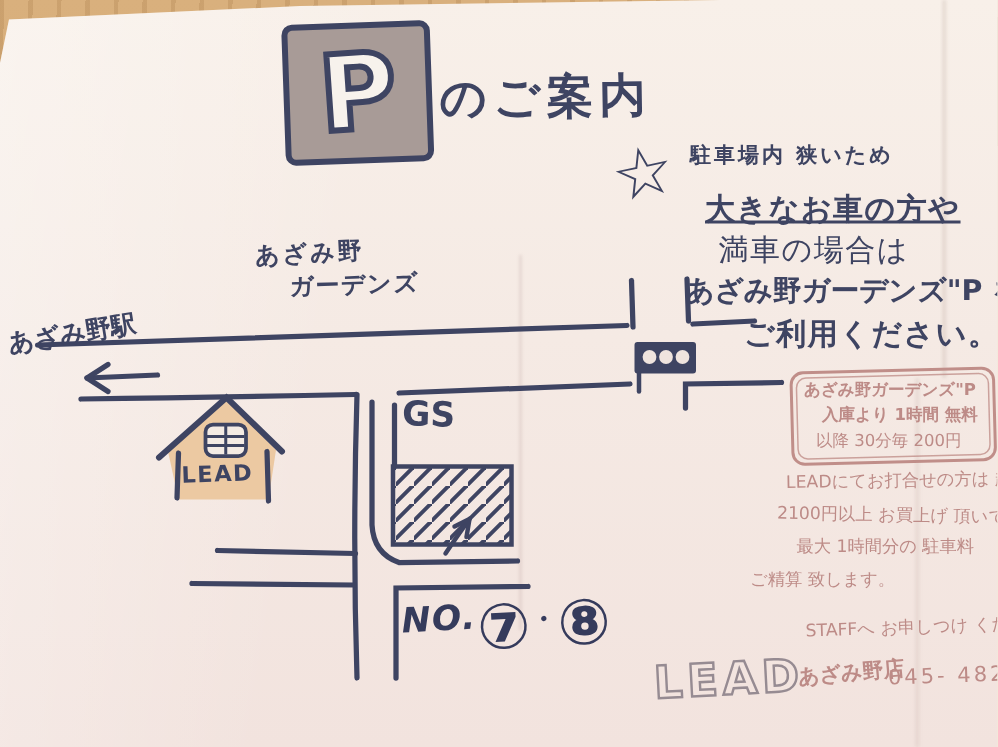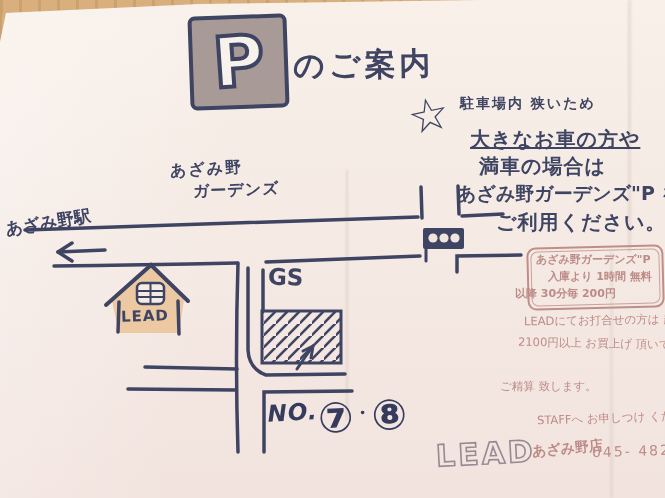--- a/index.html
+++ b/index.html
@@ -33,21 +33,21 @@
   .psign .glyph {
     font-size:70px; font-weight:bold; color:#f7f2ec;
     -webkit-text-stroke:4px #3e4462; transform:rotate(-2deg);
   }
   .title { left:293px; top:44px; font-size:31px; letter-spacing:4px; font-weight:bold; transform:rotate(-1deg); }
 
   
   .star { left:408px; top:88px; font-size:46px; transform:rotate(-12deg); }
   .n1 { left:460px; top:95px;  font-size:14px; font-weight:bold; letter-spacing:2px; }
   .n2 { left:470px; top:126px; font-size:20px; font-weight:bold; letter-spacing:1px;text-decoration:underline; }
-  .n3 { left:479px; top:153px; font-size:20px; font-weight:bold; letter-spacing:1px; }
+  .n3 { left:479px; top:153px; font-size:20px; font-weight:normal; letter-spacing:1px; }
   .n4 { left:457px; top:181px; font-size:19px; font-weight:bold; }
   .n5 { left:496px; top:209px; font-size:20px; font-weight:bold; letter-spacing:1px;text-align:center; }
 
   
   .gardens1 { left:170px; top:159px; font-size:16px; font-weight:bold; letter-spacing:2px; transform:rotate(-3deg); }
   .gardens2 { left:193px; top:180px; font-size:16px; font-weight:bold; letter-spacing:1px; transform:rotate(-2deg); }
   .station  { left:5px;  top:211px; font-size:17px; font-weight:bold; transform:rotate(-9deg); }
   .gs       { left:268px; top:264px; font-size:23px; font-weight:bold; transform:rotate(2deg); }
   .houselbl { left:121px; top:307px; font-size:15px; font-weight:bold; letter-spacing:1px; transform:rotate(-2deg); }
   .nolabel  { left:268px; top:393px; transform:rotate(-3deg); font-weight:bold; color:#353b5c; }
@@ -58,21 +58,21 @@
   
   .infobox {
     position:absolute; left:527px; top:246px; width:137px; height:63px;
     border:2px solid #c08e89; border-radius:9px; transform:rotate(-1.5deg);
   }
   .infobox::before {
     content:""; position:absolute; inset:2px; border:1px solid rgba(192,142,137,.8); border-radius:7px;
   }
   .b1 { left:536px; top:252px; font-size:11px; font-weight:bold; }
   .b2 { left:548px; top:269px; font-size:11px; font-weight:bold;text-align:right; }
-  .b3 { left:515px; top:286px; font-size:11px; font-weight:bold; }
+  .b3 { left:544px; top:286px; font-size:11px; font-weight:normal; }
 
   .p1 { left:524px; top:313px; font-size:11.5px; transform:rotate(-1deg); }
   .p2 { left:518px; top:336px; font-size:11.5px; transform:rotate(1deg); }
   .p3 { left:531px; top:357px; font-size:11.5px; }
   .p4 { left:500px; top:379px; font-size:11.5px; }
   .p5 { left:537px; top:411px; font-size:11.5px; transform:rotate(-2deg); }
 
   
   .brand {
     left:436px; top:436px; font-size:30px; font-weight:bold; letter-spacing:3px;
@@ -164,19 +164,20 @@
     <span class="no">NO.</span><span class="num">⑦</span><span class="dot">・</span><span class="num">⑧</span>
   </div>
 
   <div class="infobox"></div>
   <div class="abs pink b1">あざみ野ガーデンズ"P</div>
   <div class="abs pink b2">入庫より 1時間 無料</div>
   <div class="abs pink b3">以降 30分毎 200円</div>
 
   <div class="abs pink p1">LEADにてお打合せの方は 超</div>
   <div class="abs pink p2">2100円以上 お買上げ 頂いて</div>
+  <div class="abs pink p3">最大 1時間分の 駐車料</div>
   <div class="abs pink p4">ご精算 致します。</div>
   <div class="abs pink p5">STAFFへ お申しつけ くだ</div>
 
   <div class="abs brand">LEAD</div>
   <div class="abs pink store">あざみ野店</div>
   <div class="abs pink phone">045- 482</div>
 </div>
 
 </body></html>

